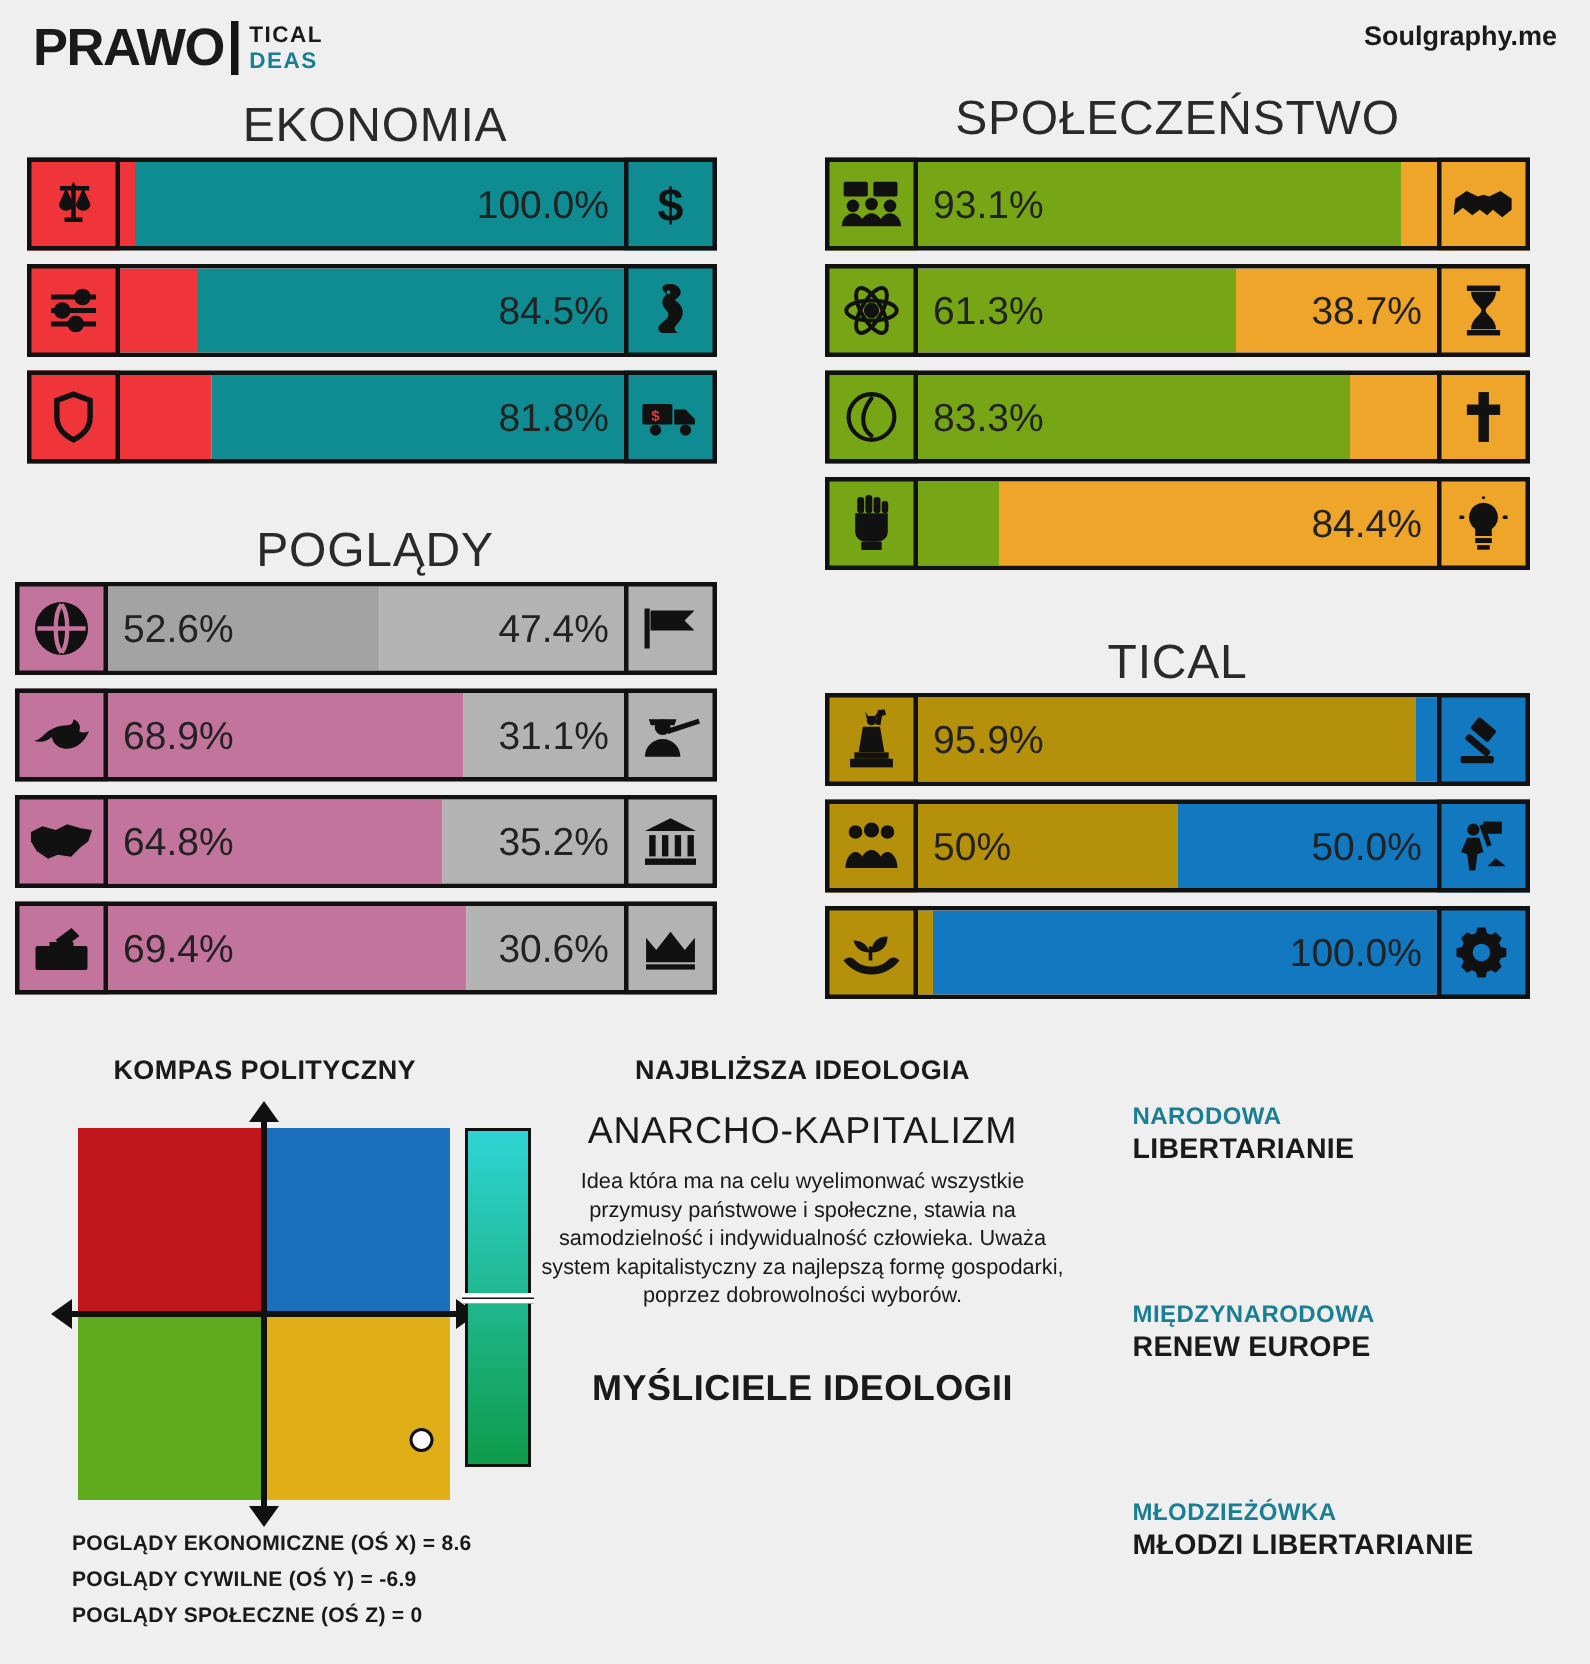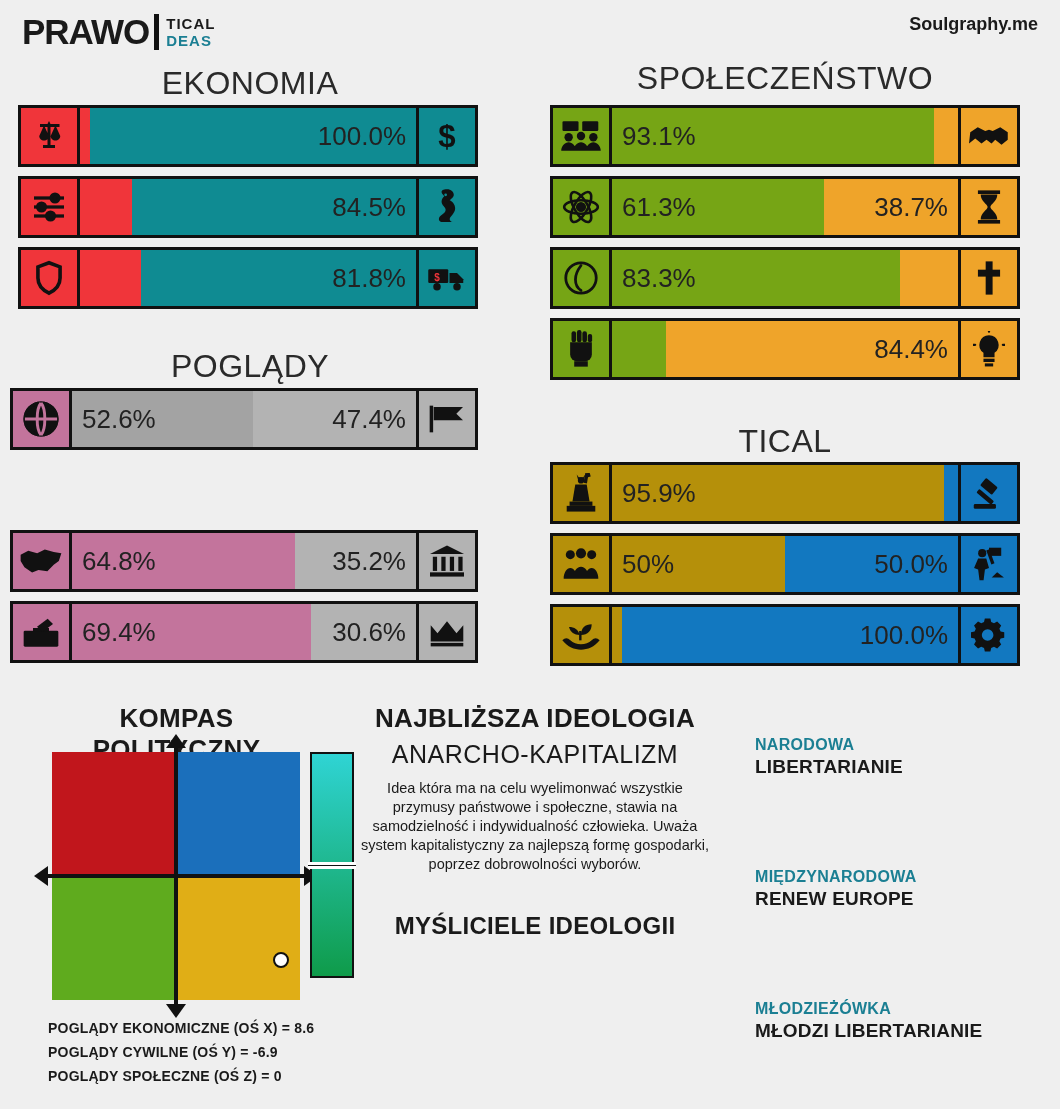--- a/index.html
+++ b/index.html
@@ -79,21 +79,21 @@
     color: #222;
     white-space: nowrap;
   }
   .seg.left { justify-content: flex-start; padding-left: 10px; }
   .seg.right { justify-content: flex-end; padding-right: 10px; }
   .seg.hidden-label { color: transparent; }
 
   
   .panel-title {
     position: absolute;
-    font-size: 26px; font-weight: bold; letter-spacing: 0.3px;
+    font-size: 18px; font-weight: bold; letter-spacing: 0.3px;
     text-align: center;
   }
 
   
   #compass-wrap { position: absolute; left: 52px; top: 752px; }
   .compass {
     position: relative; width: 248px; height: 248px;
   }
   .q { position: absolute; width: 124px; height: 124px; }
   .q-tl { left: 0; top: 0; }
@@ -404,20 +404,43 @@
       </div>
       <div class="icon-box" style="background: rgb(179, 179, 179);">
         <span style="display: flex; align-items: center; justify-content: center;">
           <svg width="40" height="30" viewBox="0 0 30 22" fill="#111">
             <rect x="2" y="1" width="2.6" height="20"></rect>
             <path d="M5 2h22l-5 5 5 5H5z"></path>
           </svg>
         </span>
       </div>
     </div>
+    <div class="bar-row" style="left: 10px; top: 459px; width: 468px;">
+      <div class="icon-box" style="background: rgb(195, 116, 156);">
+        <span style="display: flex; align-items: center; justify-content: center;">
+          <svg width="42" height="30" viewBox="0 0 32 22" fill="#111">
+            <path d="M2 14c4 1 7 0 9-2 1 4 4 6 8 6 5 0 9-4 11-9-2 1-4 1-5 0 1-2 0-5-3-6 0 2-1 3-3 3-5 0-9 2-12 5-2 2-4 3-5 3z"></path>
+          </svg>
+        </span>
+      </div>
+      <div class="track">
+        <div class="seg left" style="background: rgb(195, 116, 156); width: 68.9%;">68.9%</div>
+        <div class="seg right" style="background: rgb(179, 179, 179); width: 31.1%;">31.1%</div>
+      </div>
+      <div class="icon-box" style="background: rgb(179, 179, 179);">
+        <span style="display: flex; align-items: center; justify-content: center;">
+          <svg width="42" height="32" viewBox="0 0 32 24" fill="#111">
+            <circle cx="12" cy="8" r="4"></circle>
+            <path d="M5 4h14l-1 3H6z"></path>
+            <path d="M3 23c0-5 4-9 9-9s9 4 9 9z"></path>
+            <rect x="14" y="9" width="17" height="2.6" transform="rotate(-18 14 9)"></rect>
+          </svg>
+        </span>
+      </div>
+    </div>
     <div class="bar-row" style="left: 10px; top: 530px; width: 468px;">
       <div class="icon-box" style="background: rgb(195, 116, 156);">
         <span style="display: flex; align-items: center; justify-content: center;">
           <svg width="44" height="28" viewBox="0 0 34 22" fill="#111">
             <path d="M1 6l6-3 7 2 6-3 7 2 6 1-2 6-4 3-5 5-7-1-5 2-6-4-3-5z"></path>
           </svg>
         </span>
       </div>
       <div class="track">
         <div class="seg left" style="background: rgb(195, 116, 156); width: 64.8%;">64.8%</div>

